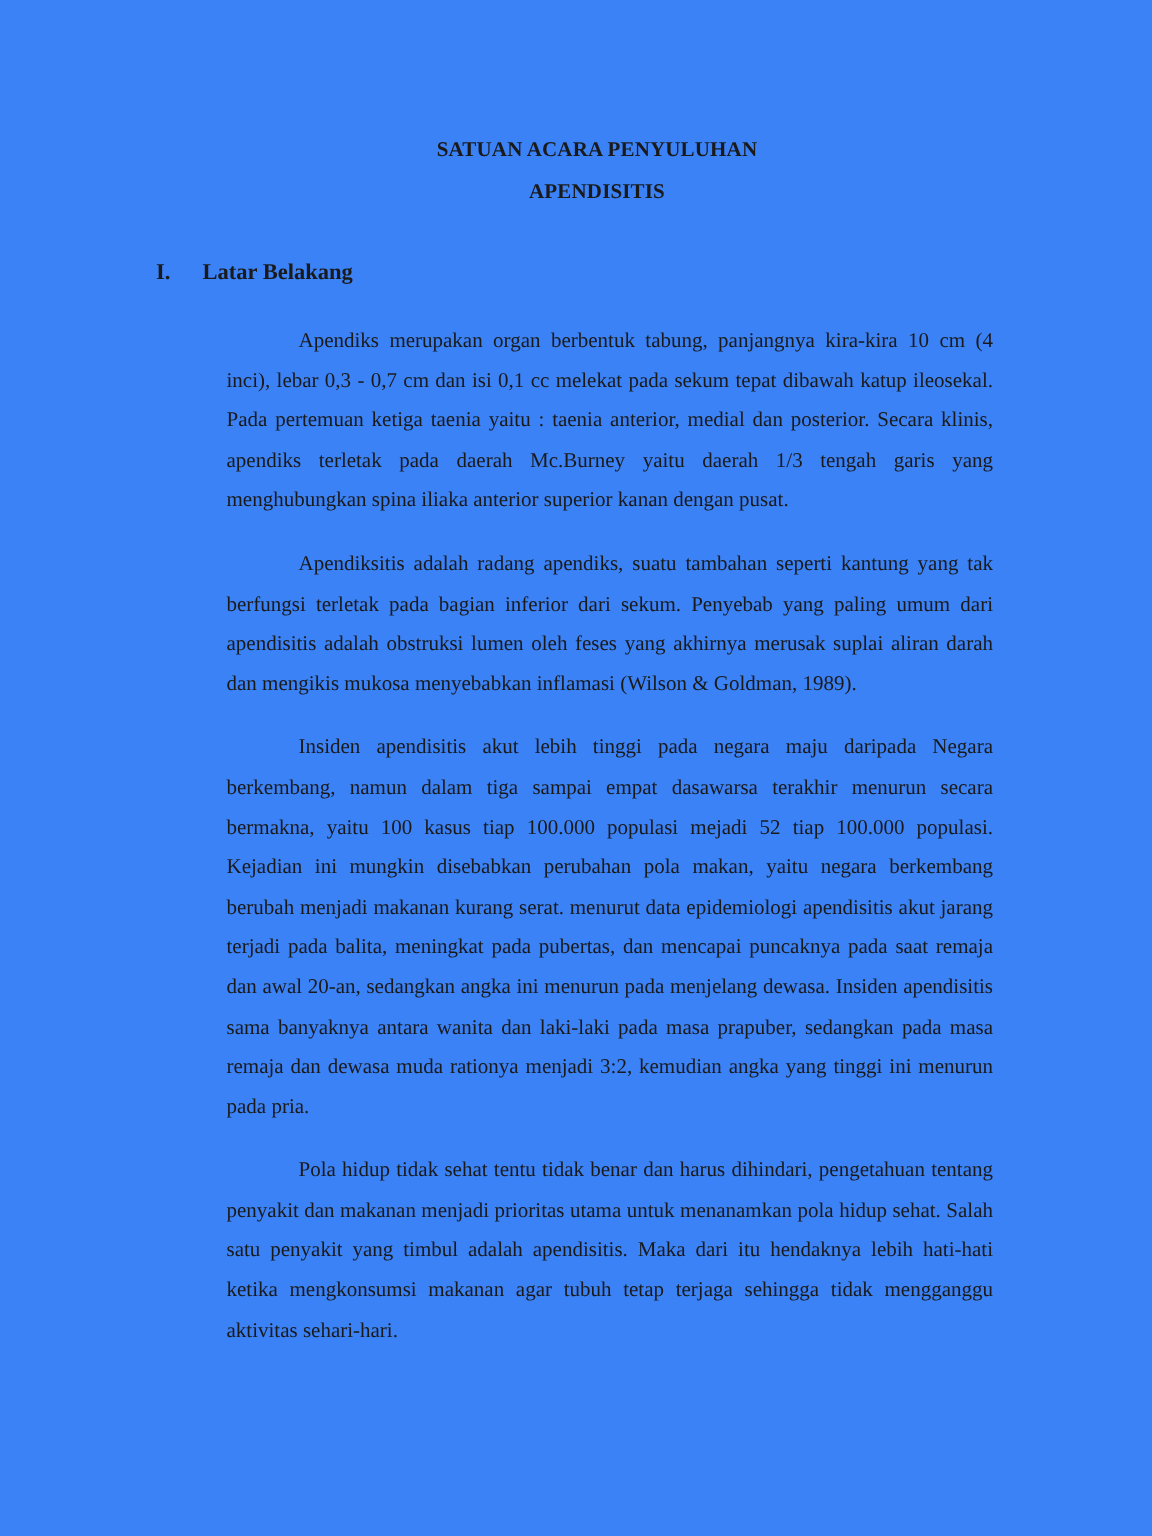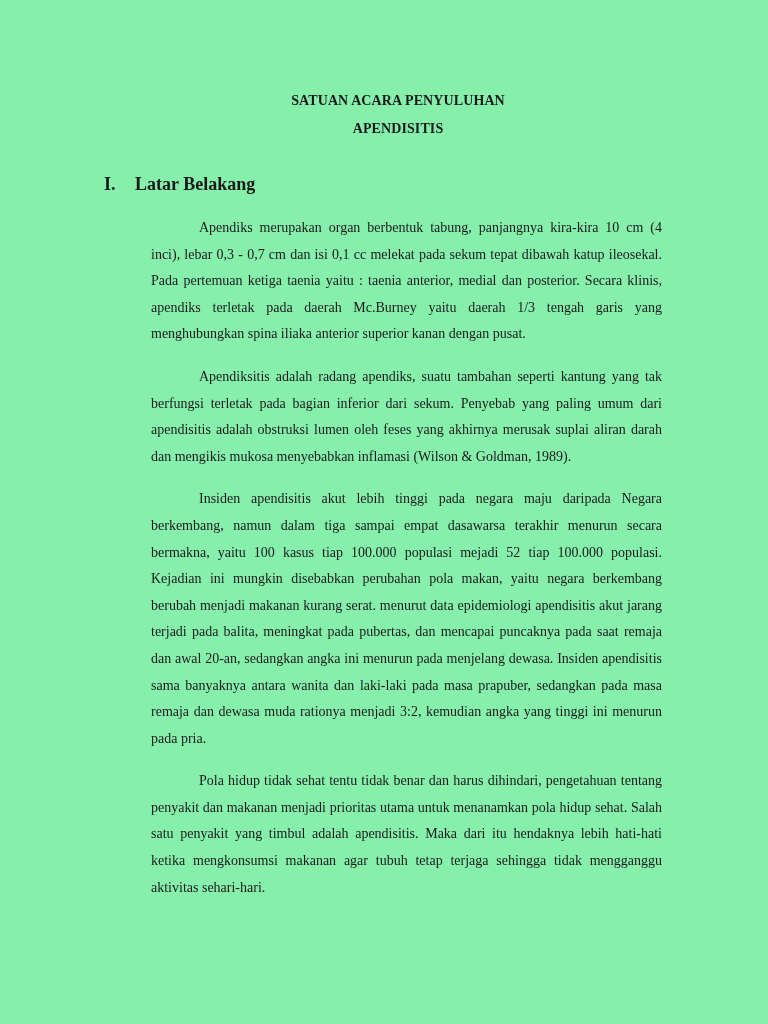--- a/index.html
+++ b/index.html
@@ -12,38 +12,38 @@
       height: 1024px;
       position: relative;
       overflow: hidden;
       font-family: "Liberation Serif", "DejaVu Serif", serif;
       color: #1a1a1a;
     }
     .page {
       position: absolute;
       left: 0; top: 0;
       width: 768px; height: 1024px;
-      background: #86efac;
+      background: #3b82f6;
     }
     .title {
       position: absolute;
       left: 0; width: 768px;
       text-align: center;
       font-weight: bold;
       font-size: 14px;
       letter-spacing: 0.1px;
     }
     .title.t1 { top: 93px; left: 14px; }
     .title.t2 { top: 121px; left: 14px; }
     .section-heading {
       position: absolute;
       top: 174px;
       left: 104px;
       font-weight: bold;
-      font-size: 18px;
+      font-size: 15px;
     }
     .section-heading .num {
       display: inline-block;
       width: 31px;
     }
     .body-text {
       position: absolute;
       left: 135px;
       top: 199px;
       width: 543px;

